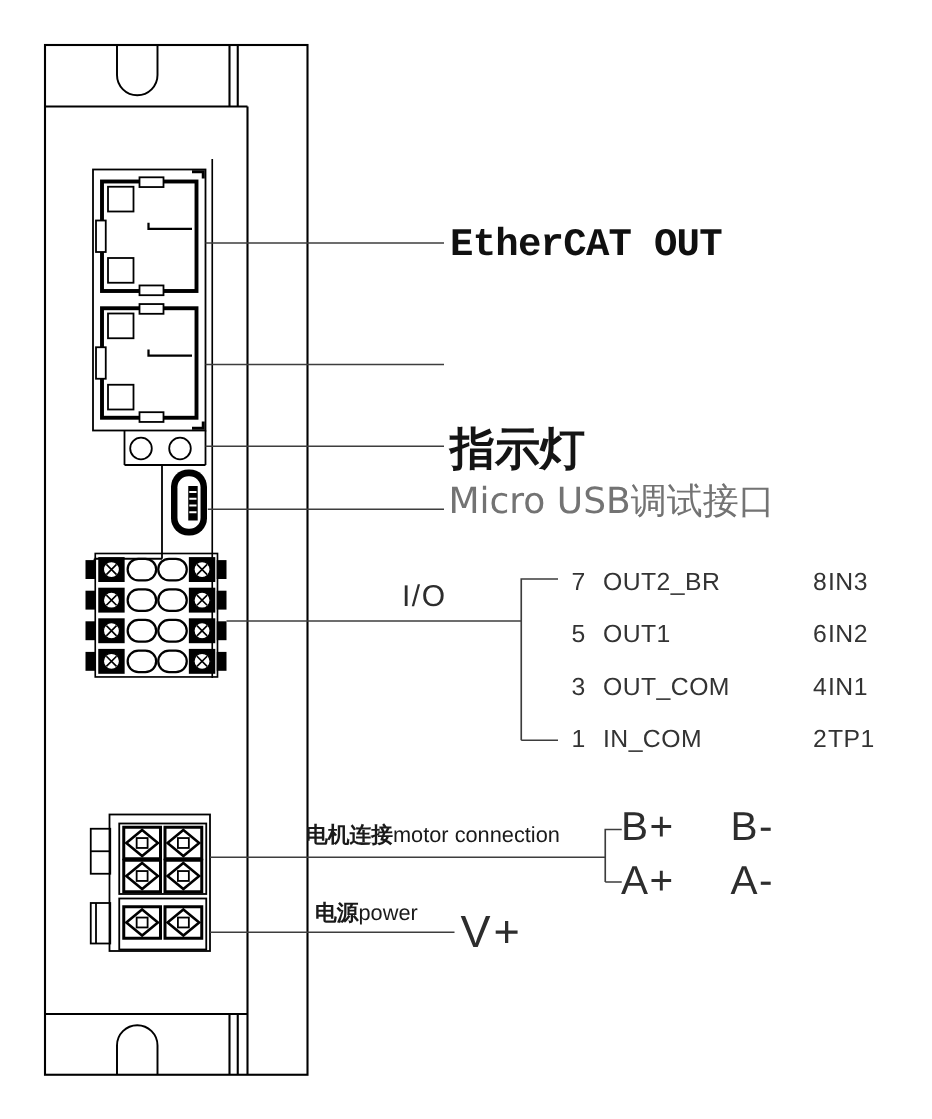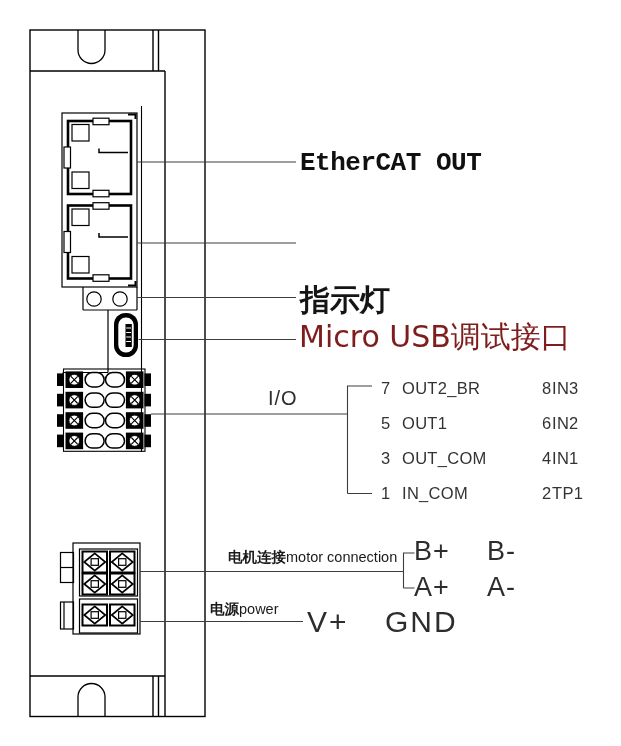--- a/index.html
+++ b/index.html
@@ -4,21 +4,21 @@
 <style>
   html,body{margin:0;padding:0;background:#ffffff;}
   #stage{
     position:relative;width:621px;height:746px;background:#ffffff;overflow:hidden;
     font-family:"Liberation Sans","DejaVu Sans",sans-serif;
   }
   #lineart{position:absolute;left:0;top:0;}
   .t{position:absolute;white-space:nowrap;line-height:1;color:#161616;}
   .mono{font-family:Liberation Mono, monospace;font-weight:600;font-size:26px;letter-spacing:-0.5px;color:#101010;}
   .cjk-lg{font-family:"DejaVu Sans","Liberation Sans",sans-serif;font-size:30px;font-weight:600;color:#141414;}
-  .usb-lbl{font-family:"DejaVu Sans","Liberation Sans",sans-serif;font-size:30px;font-weight:500;color:#7f1d1d;}
+  .usb-lbl{font-family:"DejaVu Sans","Liberation Sans",sans-serif;font-size:24px;font-weight:500;color:#737373;}
   .geo{font-family:"Liberation Sans","DejaVu Sans",sans-serif;color:#2d2d2d;}
   .io-lbl{font-size:20px;letter-spacing:1px;}
   .pin{font-size:16.5px;letter-spacing:0.3px;color:#333;}
   .pinrow{position:absolute;left:0;top:0;width:621px;height:18px;}
   .pinrow span{position:absolute;line-height:1;}
   .c1n{left:381px;} .c1l{left:402px;} .c2n{left:542px;} .c2l{left:552px;}
   .big{font-size:27px;letter-spacing:1px;color:#2d2d2d;}
   .vbig{font-size:30px;letter-spacing:2px;color:#2d2d2d;}
   .conn-lbl{font-size:14.5px;color:#1a1a1a;}
   .conn-lbl .cn{font-weight:700;font-family:"DejaVu Sans","Liberation Sans",sans-serif;}
@@ -162,27 +162,26 @@
       <span class="c2l">IN1</span>
     </div>
     <div class="pinrow geo pin" style="top:485px;">
       <span class="c1n">1</span>
       <span class="c1l">IN_COM</span>
       <span class="c2n">2</span>
       <span class="c2l">TP1</span>
     </div>
   </div>
 
-  <div class="t conn-lbl" style="left:228px;top:550px;">
+  <div class="t conn-lbl" style="left:204px;top:550px;">
     <span class="cn">电机连接</span><span class="en">motor connection</span>
   </div>
   <div class="t geo big" style="left:414px;top:538px;">B+</div>
   <div class="t geo big" style="left:487px;top:538px;">B-</div>
   <div class="t geo big" style="left:414px;top:574px;">A+</div>
   <div class="t geo big" style="left:487px;top:574px;">A-</div>
 
   <div class="t conn-lbl" style="left:210px;top:602px;text-align:right;">
     <span class="cn">电源</span><span class="en">power</span>
   </div>
   <div class="t geo vbig" style="left:307px;top:607px;">V+</div>
-  <div class="t geo vbig" style="left:385px;top:607px;">GND</div>
 
 </div>
 
 </body></html>

